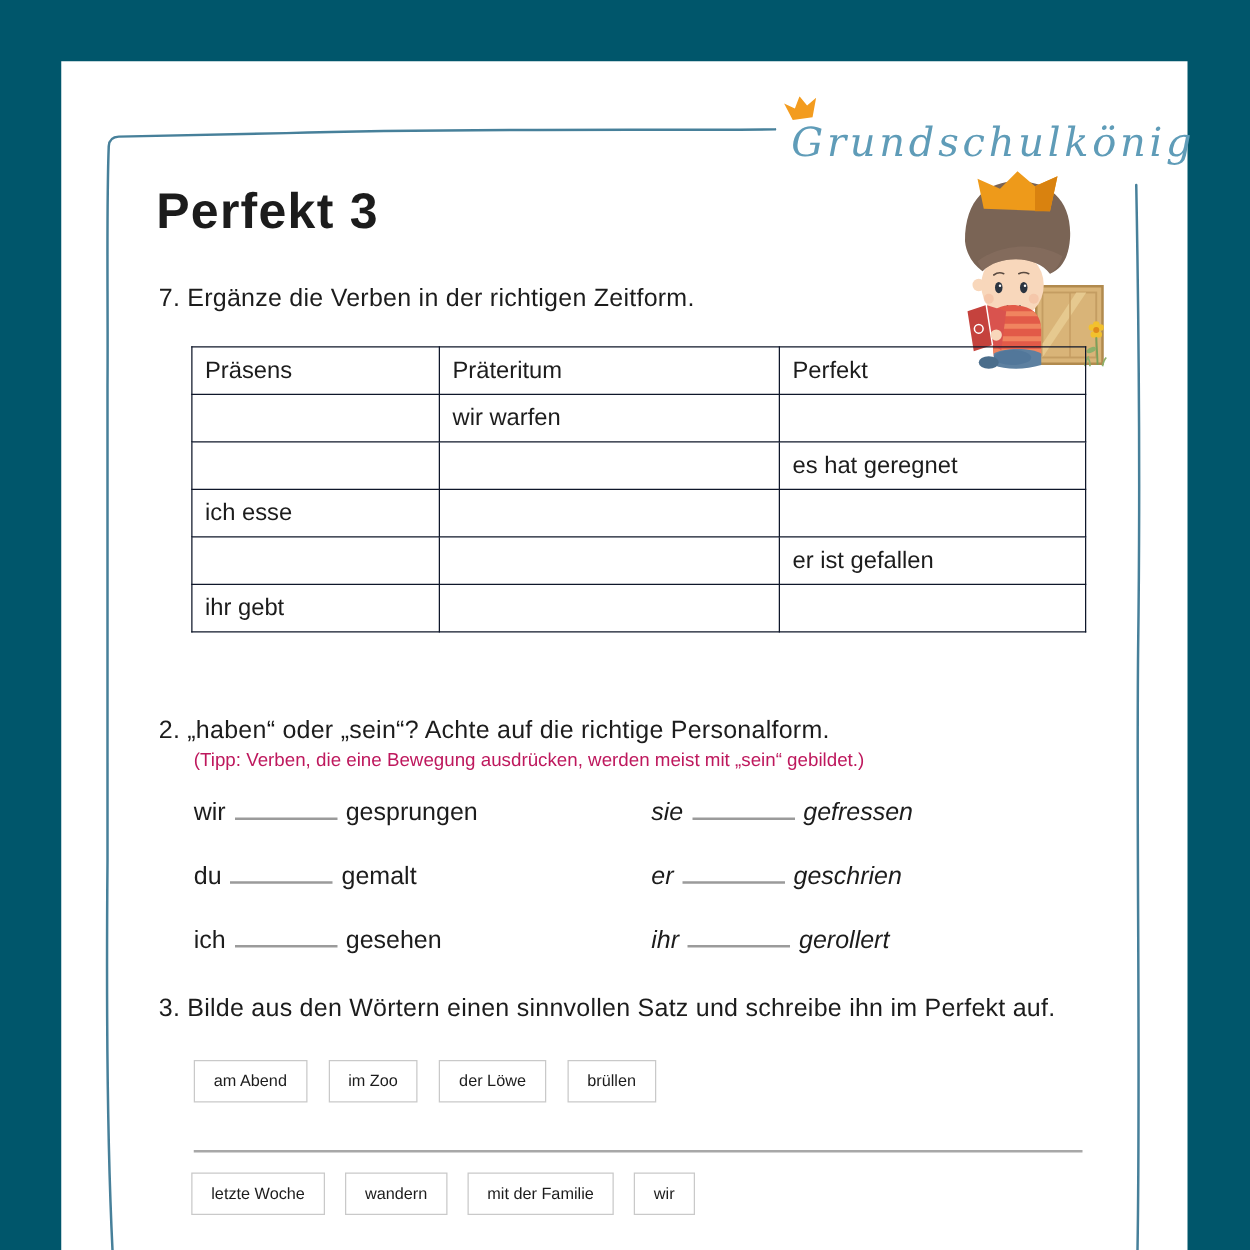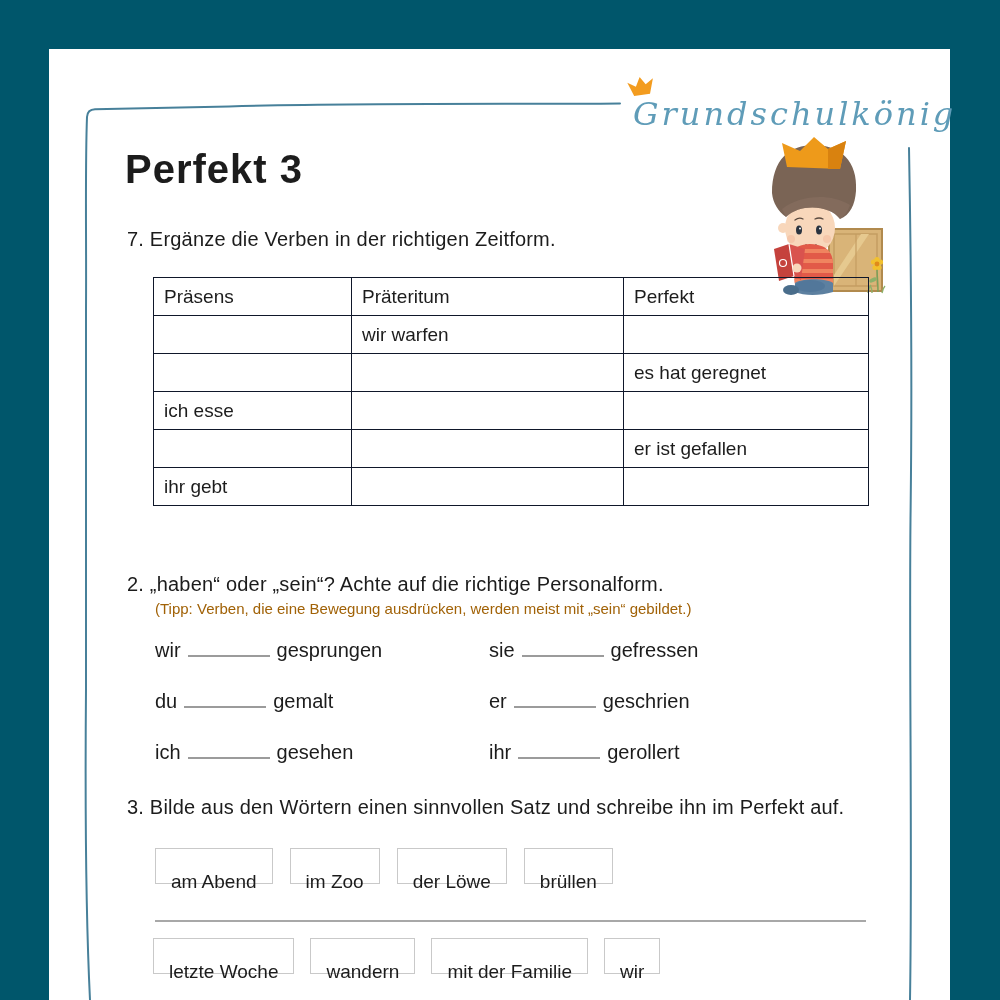--- a/index.html
+++ b/index.html
@@ -16,38 +16,38 @@
                font-size:32px; letter-spacing:3px; color:#5f9cb8; white-space:nowrap; }
 
   .boy { position:absolute; left:721px; top:84px; width:116px; height:164px; }
 
   .title { position:absolute; left:76px; top:98px; font-size:40px; font-weight:600; letter-spacing:1px; }
 
   .instruction { position:absolute; font-size:20px; letter-spacing:0.2px; white-space:nowrap; }
   .t1 { left:78px; top:179px; }
   .t2 { left:78px; top:524px; }
   .t3 { left:78px; top:747px; }
-  .tip { position:absolute; left:106px; top:551px; font-size:15px; color:#a16207; white-space:nowrap; }
+  .tip { position:absolute; left:106px; top:551px; font-size:15px; color:#be185d; white-space:nowrap; }
 
   table.verb-table { position:absolute; left:104px; top:228px; width:715px; border-collapse:collapse; table-layout:fixed; }
   table.verb-table td, table.verb-table th { border:1px solid #0f172a; height:38px; padding:0 10px;
         font-size:19px; font-weight:normal; text-align:left; vertical-align:middle; white-space:nowrap; }
   .col1 { width:198px; } .col2 { width:272px; } .col3 { width:245px; }
 
   .fill-col { position:absolute; width:345px; }
   .fill-left { left:106px; top:590px; }
-  .fill-right { left:440px; top:590px; }
+  .fill-right { left:472px; top:590px;font-style:italic; }
   .fill-item { height:26px; margin-bottom:25px; font-size:20px; white-space:nowrap; }
   .blank { display:inline-block; width:82px; border-bottom:2px solid #9b9b9b; height:16px; margin:0 7px; }
 
   .word-row { position:absolute; display:flex; }
   .row1 { left:106px; top:799px; gap:17px; }
   .row2 { left:104px; top:889px; gap:16px;text-align:center; }
   .word-box { border:1px solid #c9c9c9; background:#fff; height:34px; line-height:32px;
-              padding:17px 15px; font-size:19px; white-space:nowrap; }
+              padding:0 15px; font-size:13px; white-space:nowrap; }
 
   .write-line { position:absolute; left:106px; top:871px; width:711px; border-top:2px solid #a8a8a8; }
 </style>
 </head>
 <body>
 
 <div class="page">
 
   <svg class="border-svg" viewBox="0 0 901 951">
     <path d="M 41 951 C 37 870 36 760 37 640 C 38 520 36 380 37 260 C 37.5 190 36 120 38 68

